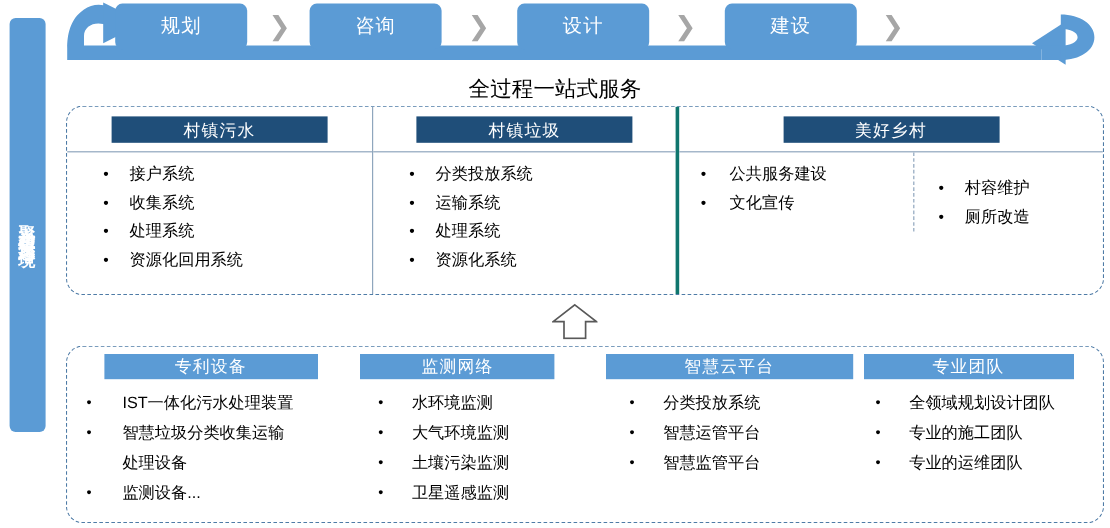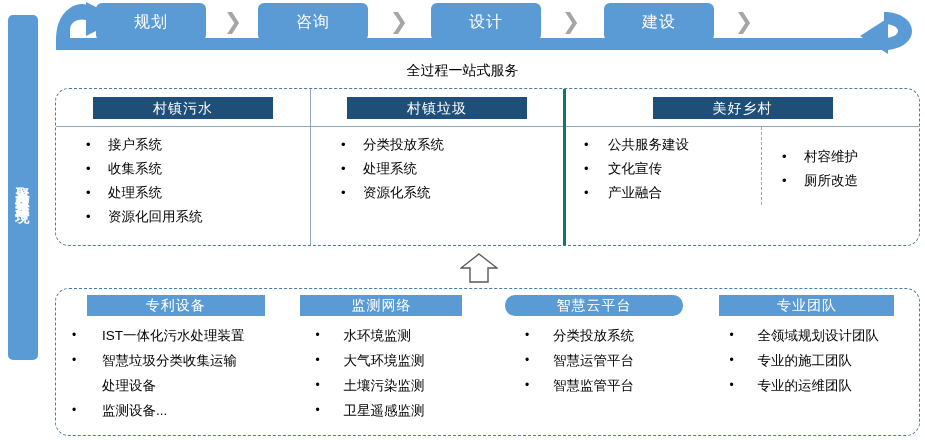--- a/index.html
+++ b/index.html
@@ -69,21 +69,21 @@
     line-height:24px;
     text-align:center;
   }
 
   
   #subtitle{
     position:absolute;
     left:0; top:62px;
     width:925px;
     text-align:center;
-    font-size:14px;
+    font-size:18px;
     color:#000000;
   }
 
   
   .panel{
     position:absolute;
     border:1px dashed #4e7ba6;
     border-radius:14px;
     background:#ffffff;
     box-sizing:border-box;
@@ -259,34 +259,34 @@
           <li class="bullet">处理系统</li>
           <li class="bullet">资源化回用系统</li>
         </ul>
       </div>
 
       <div class="mid-col c2">
         <div class="hdr-navy" style="width:180px;">村镇垃圾</div>
         <div class="hdr-rule"></div>
         <ul class="items">
           <li class="bullet">分类投放系统</li>
+          <li class="bullet">运输系统</li>
           <li class="bullet">处理系统</li>
           <li class="bullet">资源化系统</li>
         </ul>
       </div>
 
       <div class="mid-col c3">
         <div class="hdr-navy" style="width:180px;">美好乡村</div>
         <div class="hdr-rule"></div>
         <div class="c3-inner">
           <div class="c3-left">
             <ul class="items">
               <li class="bullet">公共服务建设</li>
               <li class="bullet">文化宣传</li>
-              <li class="bullet">产业融合</li>
             </ul>
           </div>
           <div class="c3-right">
             <ul class="items" style="padding-top:18px;">
               <li class="bullet">村容维护</li>
               <li class="bullet">厕所改造</li>
             </ul>
           </div>
         </div>
       </div>
@@ -338,21 +338,21 @@
             <span>土壤污染监测</span>
           </li>
           <li style="padding-left:48px;">
             <span class="b" style="left:20px;">•</span>
             <span>卫星遥感监测</span>
           </li>
         </ul>
       </div>
 
       <div class="bot-col b3">
-        <div class="hdr-blue" style="width:178px;margin-left:10px;border-radius:10px;">智慧云平台</div>
+        <div class="hdr-blue" style="width:206px;margin-left:10px;">智慧云平台</div>
         <ul class="bitems">
           <li style="padding-left:58px;">
             <span class="b" style="left:30px;">•</span>
             <span>分类投放系统</span>
           </li>
           <li style="padding-left:58px;">
             <span class="b" style="left:30px;">•</span>
             <span>智慧运管平台</span>
           </li>
           <li style="padding-left:58px;">

